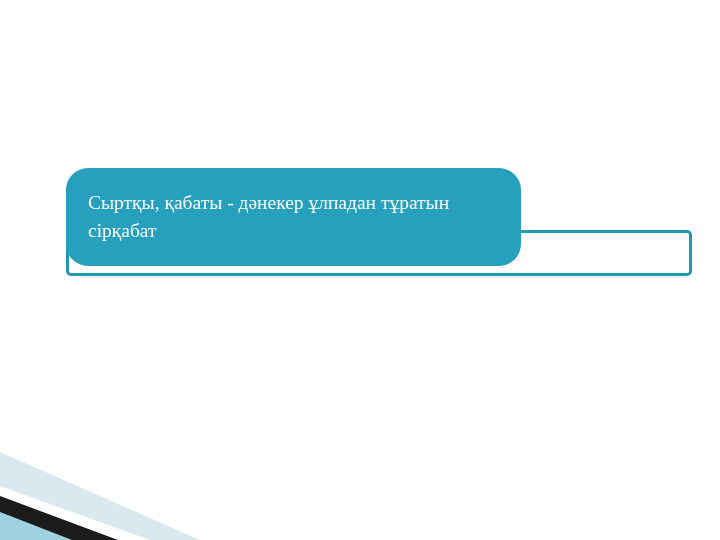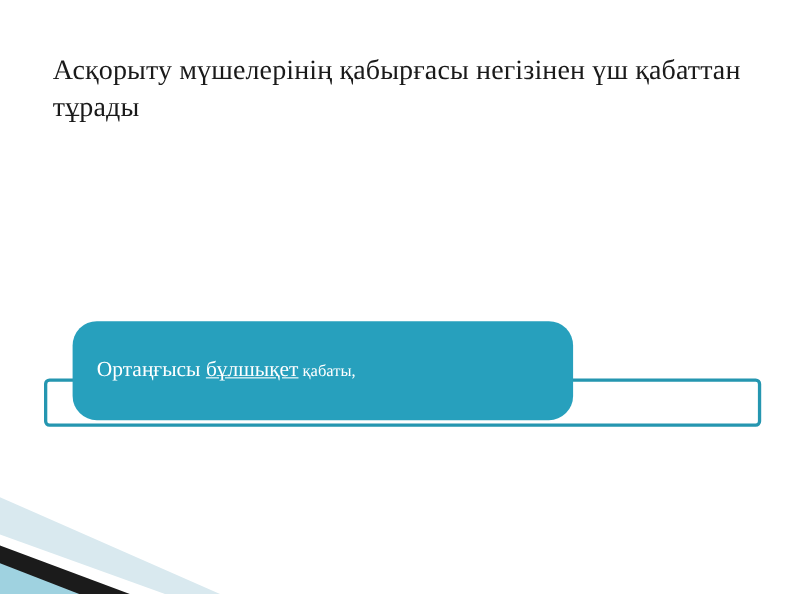--- a/index.html
+++ b/index.html
@@ -110,24 +110,23 @@
 
 <div id="slide">
 
   <svg class="corner-decor" viewBox="0 0 320 140" preserveAspectRatio="none">
     <polygon points="0,52 200,140 0,140" fill="#d9e9ef"></polygon>
     <polygon points="0,86 150,140 0,140" fill="#ffffff"></polygon>
     <polygon points="0,96 118,140 0,140" fill="#1b1b1b"></polygon>
     <polygon points="0,112 72,140 0,140" fill="#9fd2e0"></polygon>
   </svg>
 
-  <div class="title">Асқорыту мүшелерінің қабырғасы негізінен үш қабаттан тұрады</div>
 
-
-  <div class="row" id="row2">
+  <div class="row" id="row1">
     <div class="outline-bar"></div>
     <div class="teal-box">
-      <div class="box-text"><span>Ортаңғысы </span><a class="link" href="#">бұлшықет</a><span class="small"> қабаты,</span></div>
+      <div class="box-text">Сыртқы, қабаты - дәнекер ұлпадан тұратын сірқабат</div>
     </div>
   </div>
+
 
 
 </div>
 
 </body></html>

